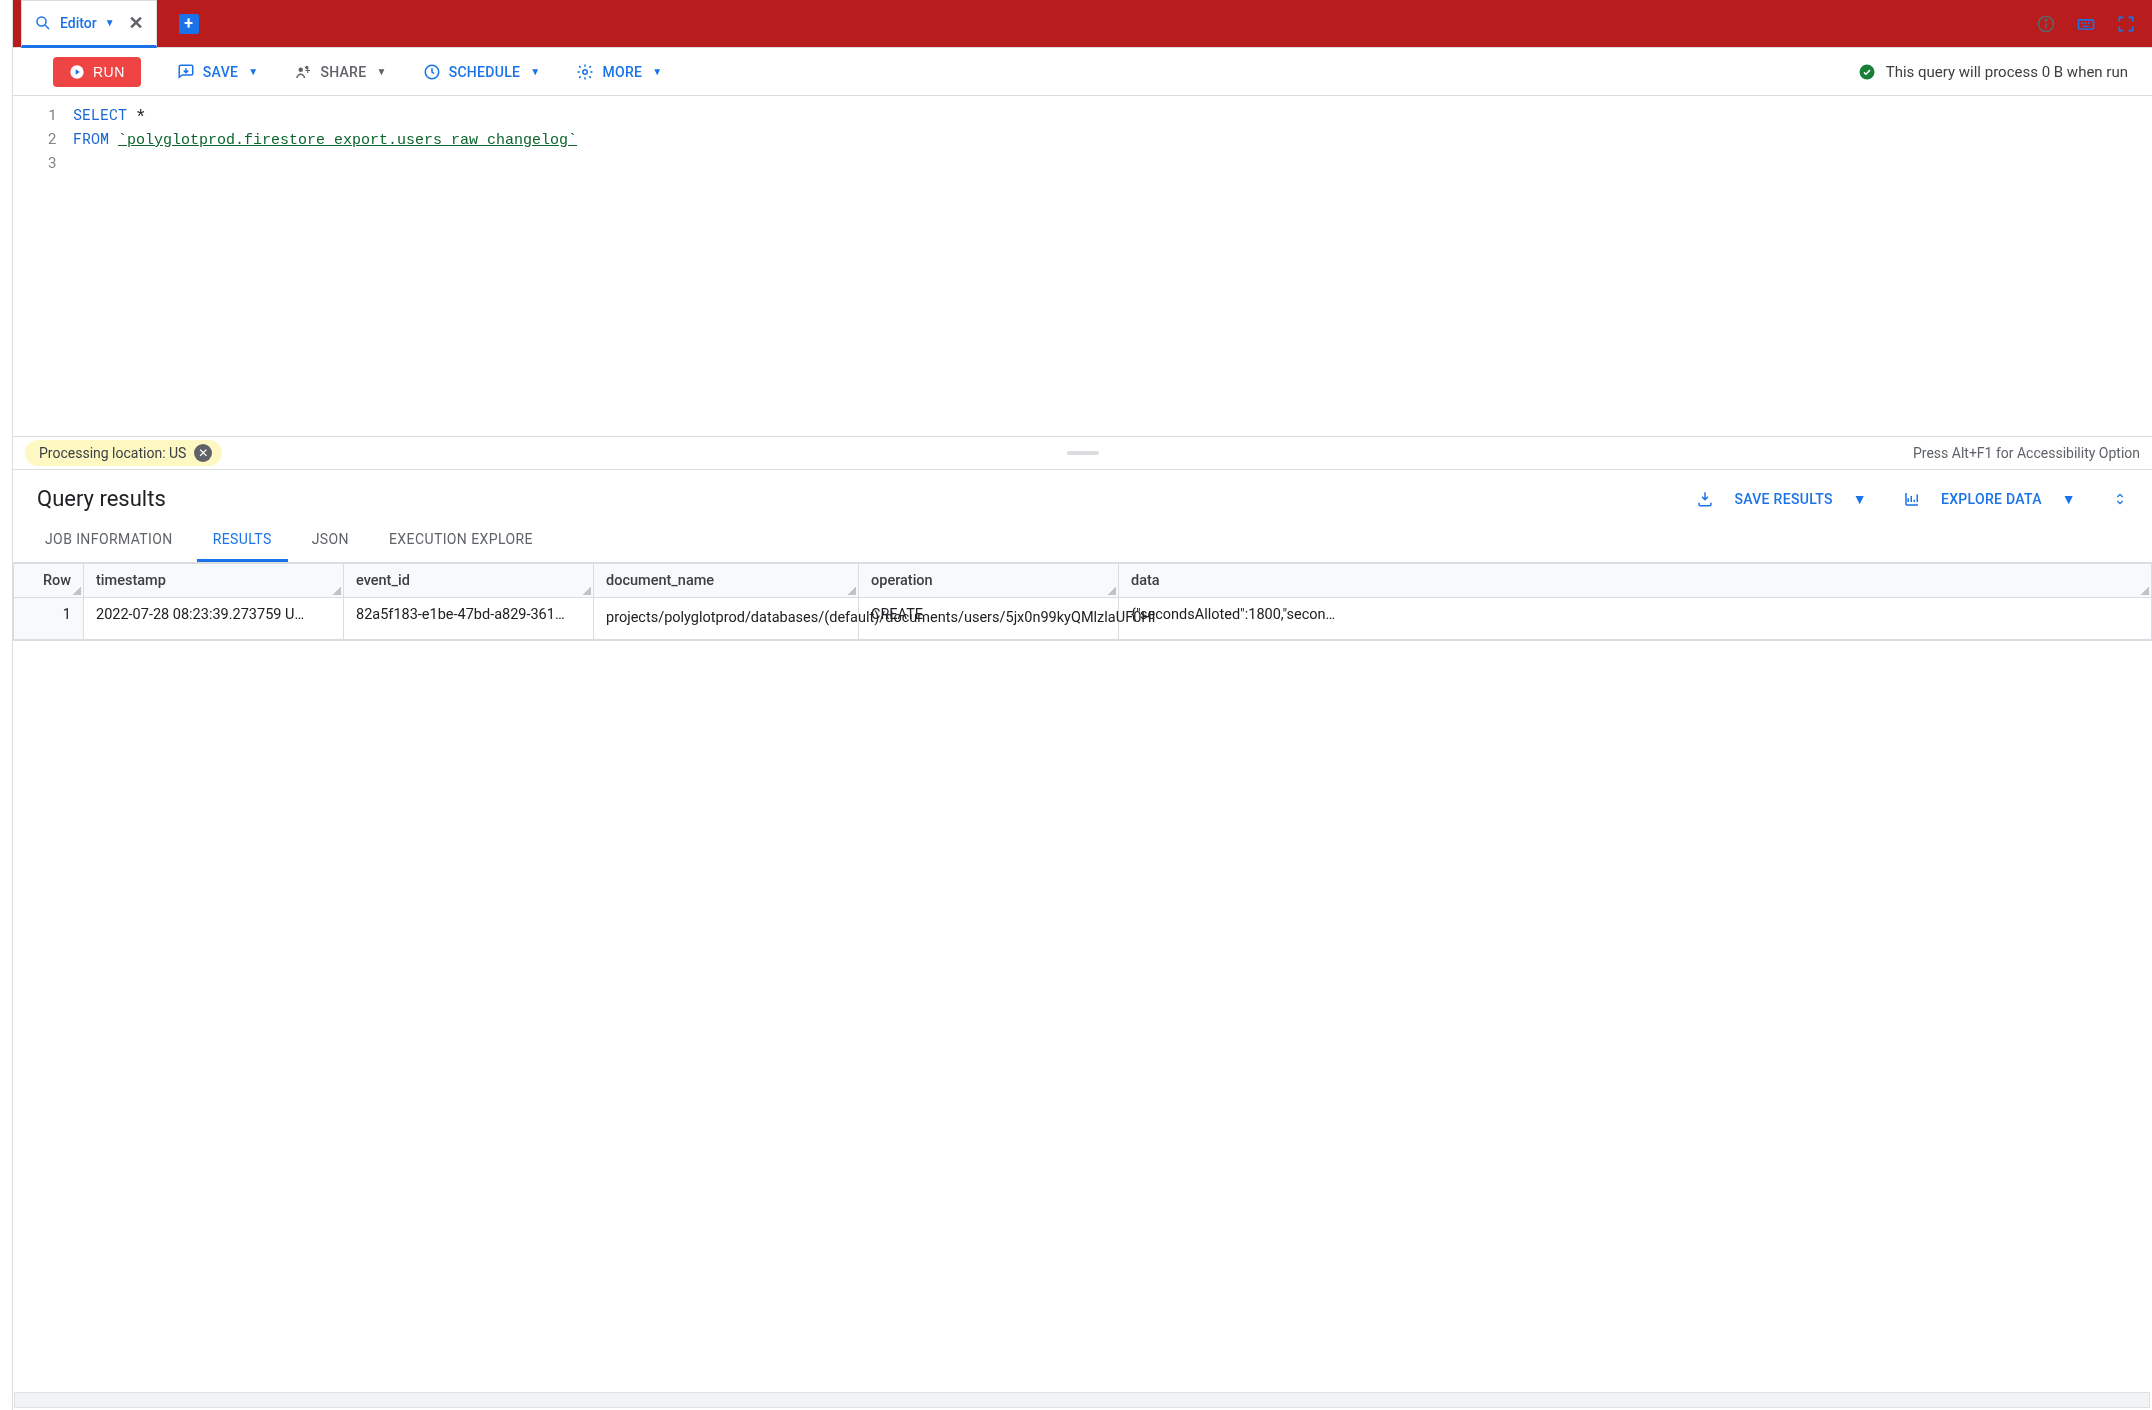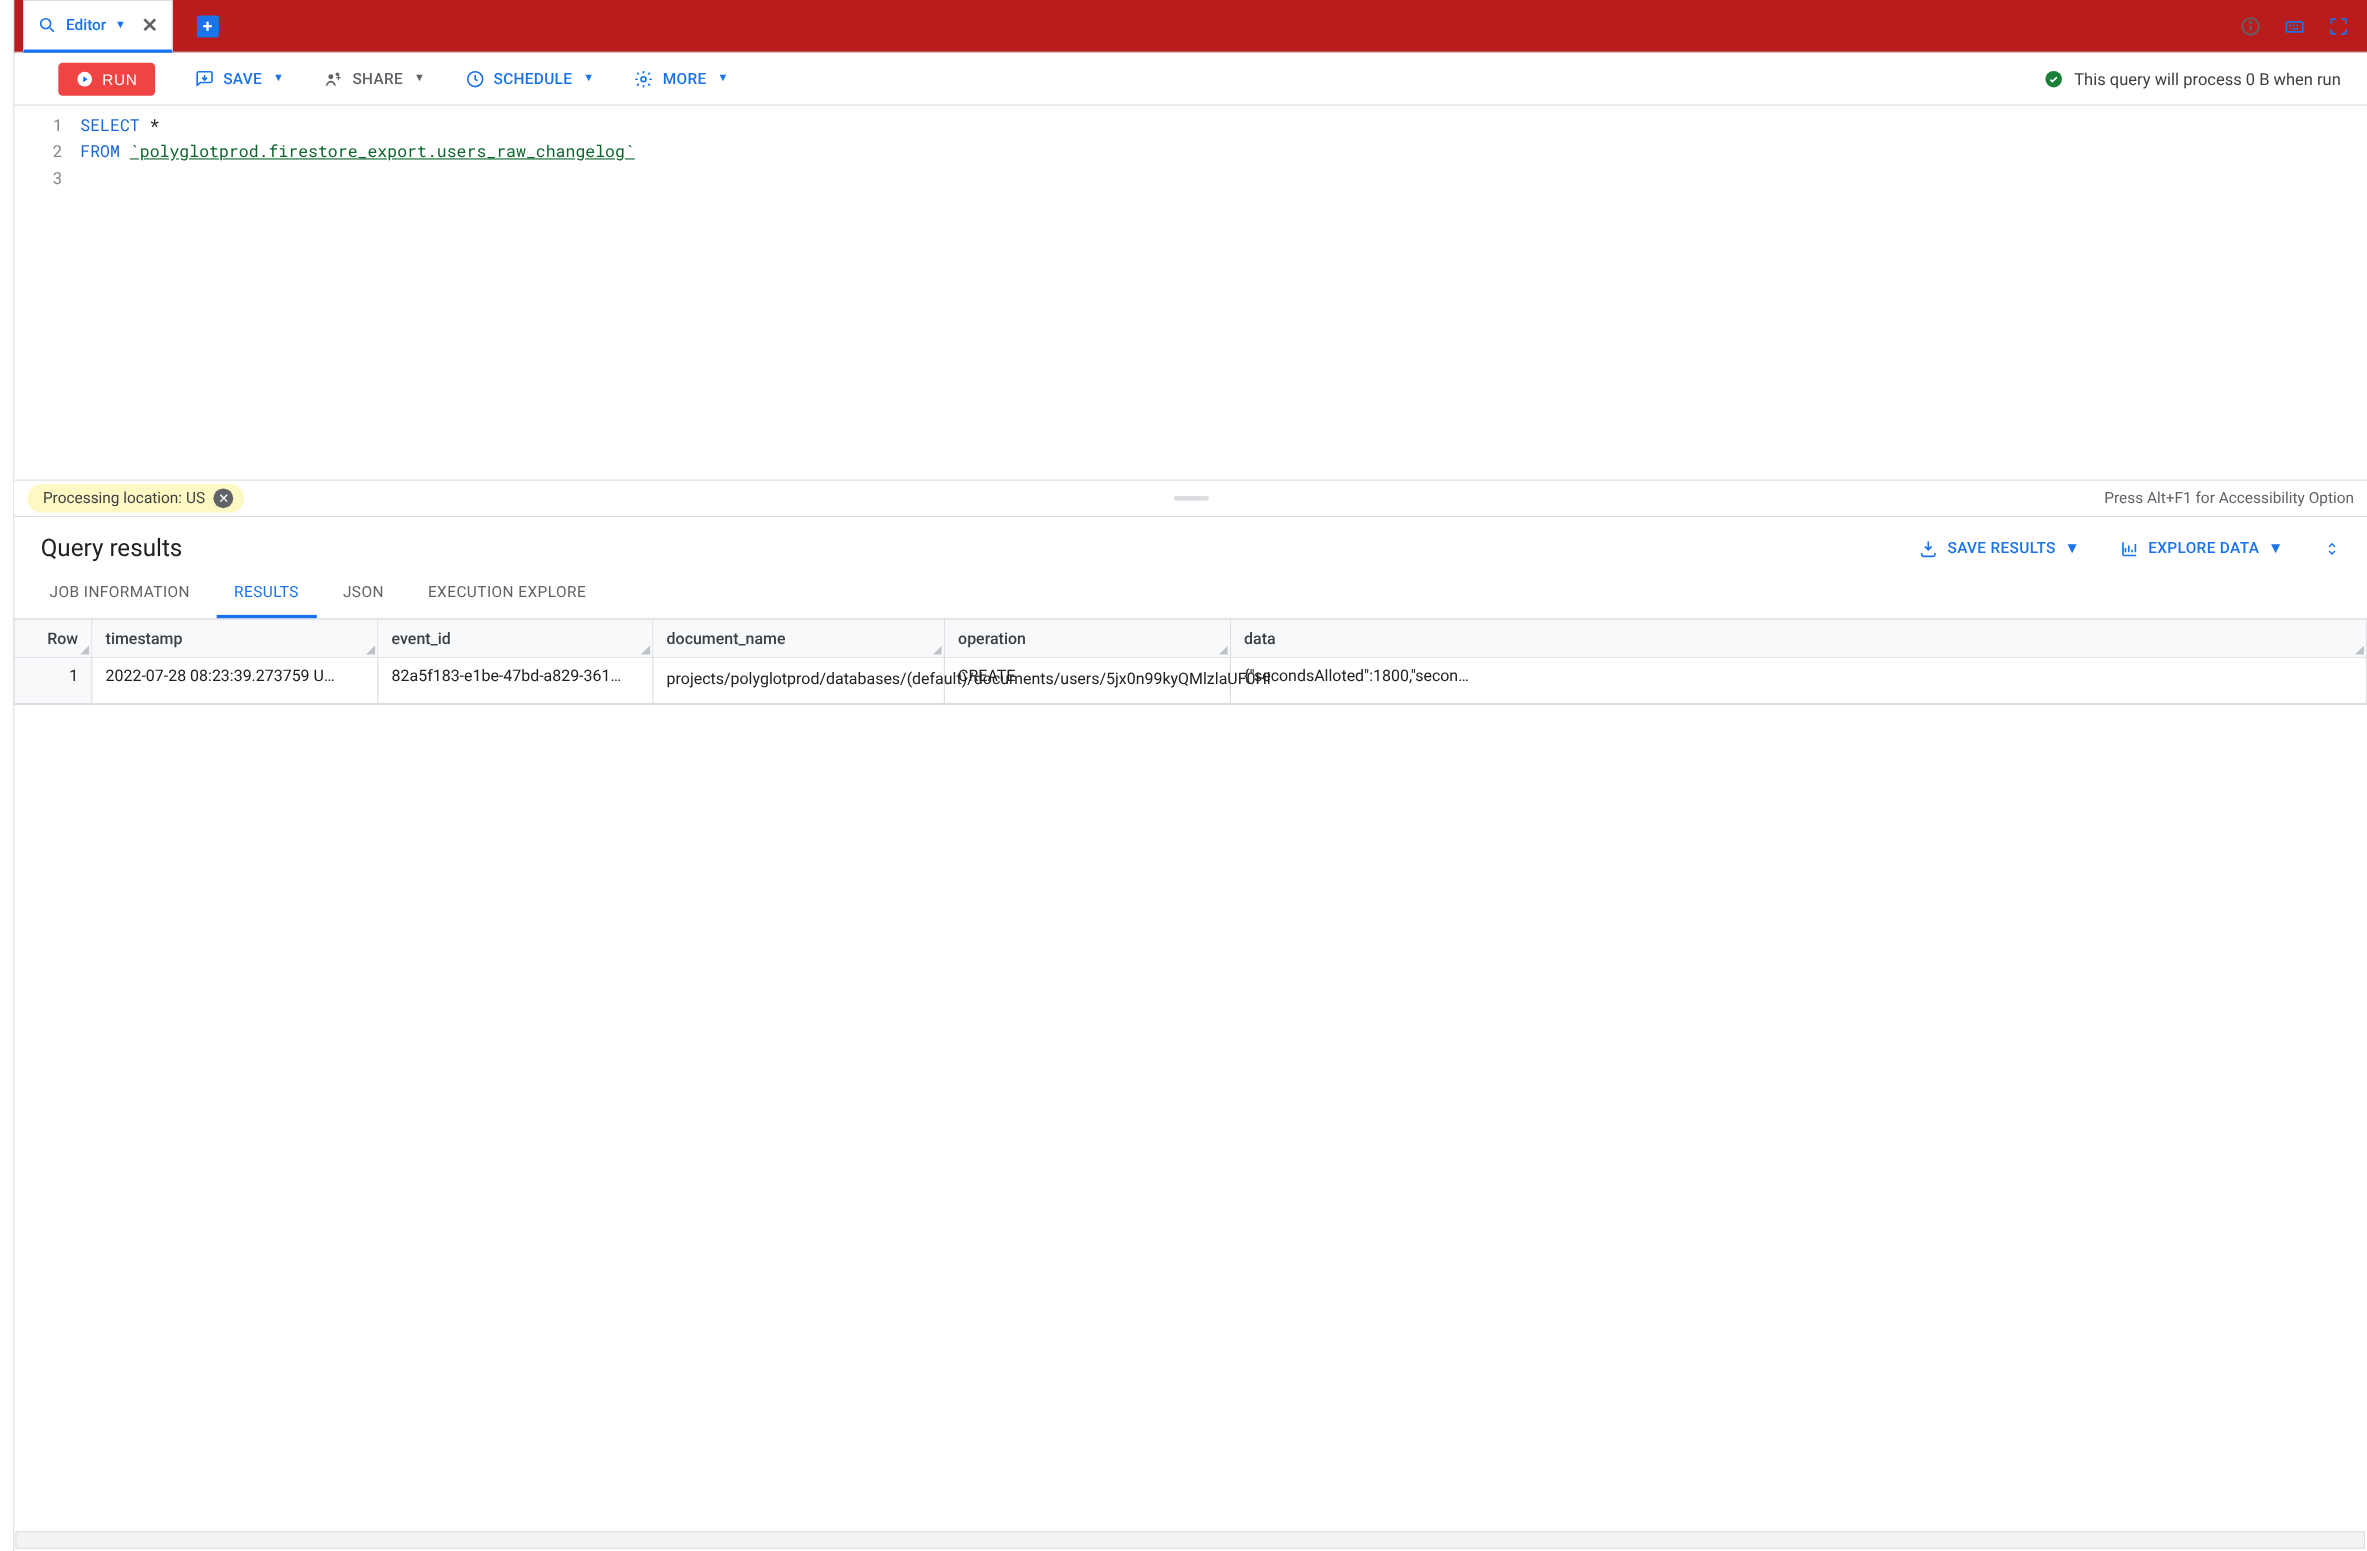--- a/index.html
+++ b/index.html
@@ -113,21 +113,21 @@
   }
   .gutter {
     width: 60px;
     text-align: right;
     padding-right: 16px;
     color:#80868b;
     user-select:none;
   }
   .code { flex:1; white-space: pre; }
   .kw { color:#1967d2; }
-  .str { color:#0d652d; text-decoration: underline; }
+  .str { color:#0d652d; text-decoration: underline; font-family: Liberation Mono, monospace; }
 
   
   .chip-row {
     display:flex; align-items:center;
     border-top: 1px solid #dadce0;
     border-bottom: 1px solid #dadce0;
     background:#fff;
     height: 34px;
     padding: 0 12px;
     position:relative;
@@ -152,21 +152,21 @@
   }
   .accessibility { margin-left:auto; color:#5f6368; font-size:14px; }
 
   
   .results-header {
     display:flex; align-items:center;
     padding: 16px 24px 8px 24px;
   }
   .results-title { font-size: 22px; font-weight:400; color:#202124; }
   .results-actions { margin-left:auto; display:flex; align-items:center; gap:36px; }
-  .res-action { display:flex; align-items:center; gap:8px; color:#1a73e8; font-weight:500; letter-spacing:.3px; cursor:pointer; }
+  .res-action { display:flex; align-items:center; gap:20px; color:#1a73e8; font-weight:500; letter-spacing:.3px; cursor:pointer; }
   .res-action .ico { width:18px; height:18px; }
   .expand-ico { width:16px; height:16px; color:#1a73e8; cursor:pointer; }
 
   
   .results-tabs {
     display:flex;
     border-bottom: 1px solid #dadce0;
     padding: 0 16px;
     gap: 8px;
   }

